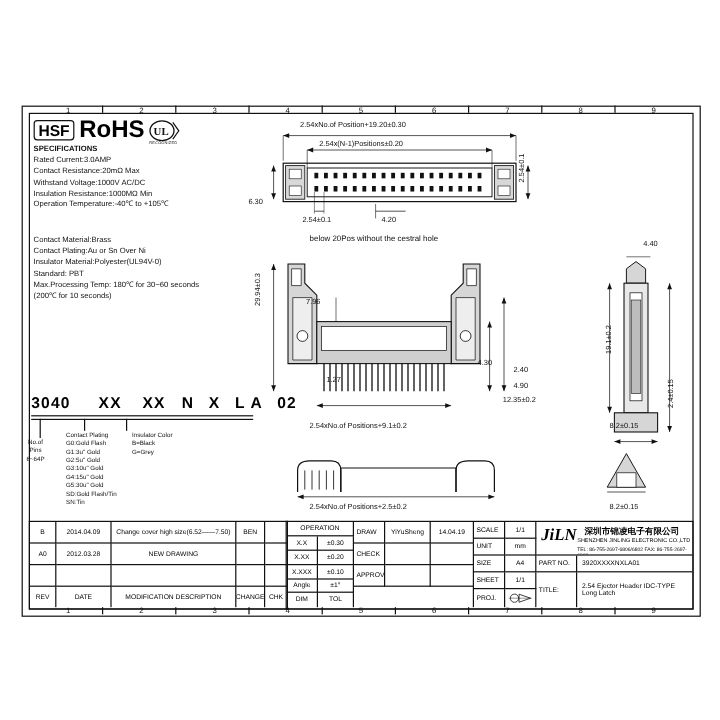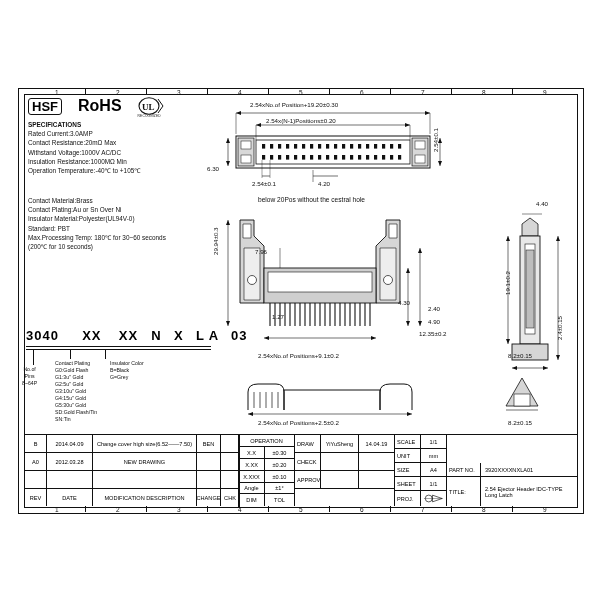--- a/index.html
+++ b/index.html
@@ -5,23 +5,23 @@
   html,body{margin:0;padding:0;background:#fff;}
   body{width:600px;height:600px;font-family:"Liberation Sans",sans-serif;}
   #sheet{position:relative;width:600px;height:600px;background:#ffffff;overflow:hidden;}
   .frame{position:absolute;left:18px;top:88px;width:564px;height:424px;border:1.2px solid #111;background:#fff;}
   .frame-inner{position:absolute;left:24px;top:94px;width:552px;height:412px;border:0.8px solid #111;}
   
   .ruler-num{position:absolute;font-size:6.5px;color:#111;}
   .tick-v{position:absolute;width:0;border-left:0.8px solid #111;}
 
   
-  .hsf{position:absolute;left:28px;top:97px;display:flex;align-items:center;gap:16px;}
+  .hsf{position:absolute;left:28px;top:97px;display:flex;align-items:center;gap:4px;}
   .hsf-box{border:1.4px solid #111;border-radius:3px;padding:0px 3px;font-size:13px;font-weight:bold;letter-spacing:0px;}
-  .rohs{font-size:16px;font-weight:bold;}
+  .rohs{font-size:20px;font-weight:bold;}
   .ul-mark{position:relative;width:26px;height:18px;}
   .ul-mark svg{position:absolute;left:0;top:0;}
   .ul-sub{position:absolute;left:0;top:17px;font-size:3.2px;color:#111;letter-spacing:.2px;}
 
   .spec{position:absolute;left:28px;top:120px;font-size:6.4px;line-height:9.2px;color:#111;}
   .spec .h{font-weight:bold;}
   .spec2{position:absolute;left:28px;top:196px;font-size:6.4px;line-height:9.2px;color:#111;}
 
   .ordering{position:absolute;left:38px;top:300px;font-size:15px;font-style:italic;font-family:"Liberation Serif",serif;font-weight:bold;}
   .partno{position:absolute;left:26px;top:328px;font-size:13px;font-weight:bold;letter-spacing:1px;}
@@ -132,21 +132,21 @@
     <span style="display:inline-block;width:8px"></span>
     <span>XX</span>
     <span style="display:inline-block;width:4px"></span>
     <span>N</span>
     <span style="display:inline-block;width:3px"></span>
     <span>X</span>
     <span style="display:inline-block;width:3px"></span>
     <span>L</span>
     <span>A</span>
     <span style="display:inline-block;width:3px"></span>
-    <span>03</span>
+    <span>02</span>
   </div>
   <div class="pn-under"></div>
   <div class="pn-under2"></div>
 
   <div class="ord-tick" style="left:33px;top:349px;height:16px;"></div>
   <div class="ord-tick" style="left:70px;top:349px;height:10px;"></div>
   <div class="ord-tick" style="left:105px;top:349px;height:10px;"></div>
 
   <div class="ord-leg" style="left:22px;top:366px;text-align:center;">
     <div>No.of</div>
@@ -433,19 +433,25 @@
     <div class="c ctr" style="left:182px;top:42px;width:26px;height:14px;">1/1</div>
     <div class="c lft" style="left:156px;top:56px;width:26px;height:15px;border-bottom:none;">PROJ.</div>
     <div class="c ctr" style="left:182px;top:56px;width:26px;height:15px;border-bottom:none;">
       <svg width="22" height="9" viewBox="0 0 22 9">
           <circle cx="6" cy="4.5" r="3.6" fill="none" stroke="#111" stroke-width="0.7"></circle>
           <path d="M10 1 L20 4.5 L10 8 Z" fill="none" stroke="#111" stroke-width="0.7"></path>
           <line x1="1" y1="4.5" x2="21" y2="4.5" stroke="#111" stroke-width="0.4"></line>
         </svg>
     </div>
 
+    <div class="c" style="left:208px;top:0;width:130px;height:28px;border-right:none;padding:1px 2px;">
+      <span class="logo" style="left:4px;top:4px;">JiLN</span>
+      <span class="cn" style="position:absolute;left:40px;top:3px;font-size:7.2px;font-weight:bold;">深圳市锦凌电子有限公司</span>
+      <span style="position:absolute;left:34px;top:13px;font-size:4.6px;">SHENZHEN JINLING ELECTRONIC CO.,LTD</span>
+      <span style="position:absolute;left:34px;top:20px;font-size:4.2px;">TEL: 86-755-2697-6806/6802      FAX: 86-755-2697-6902</span>
+    </div>
     <div class="c lft" style="left:208px;top:28px;width:34px;height:14px;">PART NO.</div>
     <div class="c lft" style="left:242px;top:28px;width:96px;height:14px;border-right:none;padding-left:4px;">3920XXXXNXLA01</div>
     <div class="c lft" style="left:208px;top:42px;width:34px;height:29px;border-bottom:none;">TITLE:</div>
     <div class="c lft" style="left:242px;top:42px;width:96px;height:29px;border-right:none;border-bottom:none;padding-left:4px;">2.54 Ejector Header IDC-TYPE Long Latch</div>
   </div>
 
 </div>
 
 </body></html>

